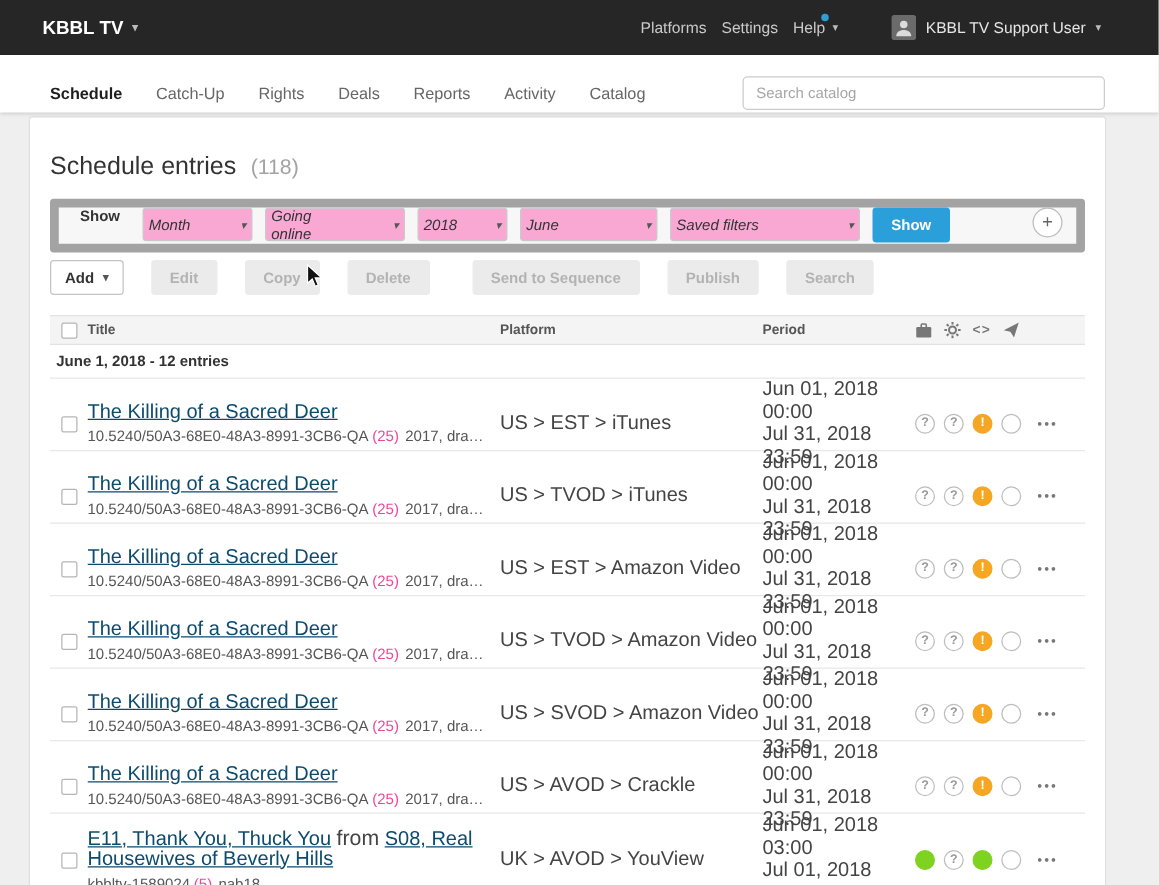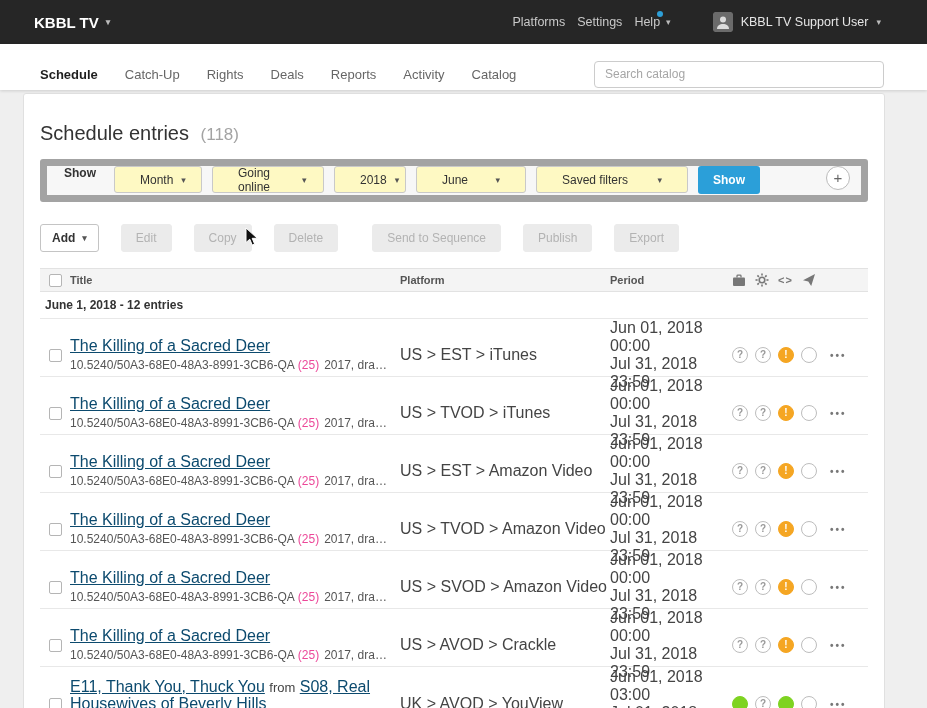--- a/index.html
+++ b/index.html
@@ -27,55 +27,55 @@
   .nav-search input::placeholder { color: #a6a6a6; }
 
   
   .card { background: #fff; border: 1px solid #e0e0e0; border-radius: 3px; margin: 3px 42px 0 23px; padding: 0 16px 20px 16px; min-height: 640px; }
   .page-head { padding-top: 28px; font-size: 20px; color: #333; }
   .page-head .count { color: #a3a3a3; font-size: 17px; margin-left: 6px; }
 
   
   .filterbar { margin-top: 14px; background: #f7f7f7; border: 7px solid #a3a3a3; border-radius: 3px; height: 43px; display: flex; align-items: flex-start; padding: 0 11px; gap: 10px; }
   .filter-label { font-size: 12px; font-weight: bold; color: #333; margin: 0 8px 0 6px; }
-  .select { background: #fef9c3; border: 1px solid #c9c9c9; border-radius: 3px; height: 27px; display: flex; align-items: center; justify-content: space-between; padding: 0 25px; font-size: 12px; color: #333; cursor: pointer; }
+  .select { background: #f9a8d4; border: 1px solid #c9c9c9; border-radius: 3px; height: 27px; display: flex; align-items: center; justify-content: space-between; padding: 0 4px; font-size: 12px; color: #333; cursor: pointer; font-style: italic; }
   .select .caret { color: #555; margin-left: 8px; }
   .w-granularity { width: 88px; }
   .w-event { width: 112px; gap: 24px; }
   .w-year { width: 72px; }
   .w-month { width: 110px; }
   .w-saved { width: 152px; }
   .btn-show { background: #2b9fd9; color: #fff; font-size: 12px; font-weight: bold; border: none; border-radius: 3px; height: 28px; width: 62px; cursor: pointer; font-family: "Liberation Sans", sans-serif; }
   .filter-spacer { flex: 1; }
   .btn-plus { width: 24px; height: 24px; border-radius: 50%; border: 1px solid #bbb; background: #fff; color: #666; font-size: 15px; line-height: 21px; text-align: center; cursor: pointer; }
 
   
-  .actionbar { margin-top: 22px; display: flex; gap: 22px; align-items: flex-start; position: relative; }
+  .actionbar { margin-top: 6px; display: flex; gap: 22px; align-items: flex-start; position: relative; }
   .btn { height: 28px; border-radius: 3px; font-size: 12px; display: flex; align-items: center; font-family: "Liberation Sans", sans-serif; }
   .btn-add { background: #fff; border: 1px solid #c4c4c4; color: #333; font-weight: bold; padding: 0 11px; gap: 7px; cursor: pointer; }
-  .btn-disabled { background: #ebebeb; border: 1px solid #ebebeb; color: #b3b3b3; padding: 0 14px; cursor: default; }
+  .btn-disabled { background: #ebebeb; border: 1px solid #ebebeb; color: #b3b3b3; padding: 0 14px; cursor: default; font-weight: bold; }
   .gap-before { margin-left: 12px; }
   .mouse-cursor { position: absolute; left: 205px; top: 3px; z-index: 5; }
 
   
   .table { margin-top: 16px; }
   .grid { display: grid; grid-template-columns: 30px 1fr 210px 122px 98px 38px; align-items: center; }
   .thead { background: #f4f4f4; border-top: 1px solid #e2e2e2; border-bottom: 1px solid #e2e2e2; height: 24px; font-size: 11px; font-weight: bold; color: #555; }
   .cb-wrap { padding-left: 9px; display: flex; align-items: center; }
   .checkbox { width: 13px; height: 13px; border: 1px solid #b5b5b5; border-radius: 2px; background: #fff; display: inline-block; cursor: pointer; }
   .hicons { display: flex; gap: 9px; align-items: center; }
   .hicon { display: inline-flex; align-items: center; }
   .code-glyph { color: #777; font-size: 11px; font-weight: bold; letter-spacing: 1px; }
   .grouprow { height: 27px; line-height: 27px; font-size: 12px; font-weight: bold; color: #333; border-bottom: 1px solid #e8e8e8; padding-left: 5px; }
   .trow { height: 58px; border-bottom: 1px solid #e8e8e8; }
   .trow.tall { height: 75px; }
   .title-cell { padding-right: 8px; overflow: hidden; }
   .title-link { color: #0c4a6e; font-size: 16px; text-decoration: underline; cursor: pointer; }
   .title-line { margin-bottom: 4px; line-height: 16px; }
-  .connector { color: #444; font-size: 13px; }
+  .connector { color: #444; font-size: 17px; }
   .subline { font-size: 12px; color: #555; white-space: nowrap; overflow: hidden; text-overflow: ellipsis; }
   .sub-count { color: #ec4899; margin: 0 3px; }
   .sub-meta { margin-left: 2px; }
   .platform-cell { font-size: 16px; color: #444; }
   .period-cell { font-size: 16px; color: #444; line-height: 18px; }
   .statuses { display: flex; gap: 7px; }
   .status { width: 16px; height: 16px; border-radius: 50%; border: 1px solid #bdbdbd; position: relative; background: #fff; }
   .st-question::after { content: "?"; position: absolute; top: 50%; left: 50%; transform: translate(-50%,-54%); font-size: 10px; font-weight: bold; color: #9a9a9a; }
   .st-warning { background: #f5a623; border-color: #f5a623; }
   .st-warning::after { content: "!"; position: absolute; top: 50%; left: 50%; transform: translate(-50%,-54%); font-size: 10px; font-weight: bold; color: #fff; }
@@ -172,21 +172,21 @@
   <div class="actionbar">
     <div class="btn btn-add">
       <span>Add</span>
       <span class="caret" style="color:#555">▾</span>
     </div>
     <div class="btn btn-disabled">Edit</div>
     <div class="btn btn-disabled">Copy</div>
     <div class="btn btn-disabled">Delete</div>
     <div class="btn btn-disabled gap-before">Send to Sequence</div>
     <div class="btn btn-disabled">Publish</div>
-    <div class="btn btn-disabled">Export</div>
+    <div class="btn btn-disabled">Search</div>
     <span class="mouse-cursor">
       <svg width="15" height="20" viewBox="0 0 15 20">
           <path d="M1 1 L1 15.5 L4.8 12.2 L7.2 18 L9.6 17 L7.2 11.3 L12.3 11.3 Z" fill="#111" stroke="#fff" stroke-width="1"></path>
         </svg>
     </span>
   </div>
 
   <div class="table">
 
     <div class="grid thead">

